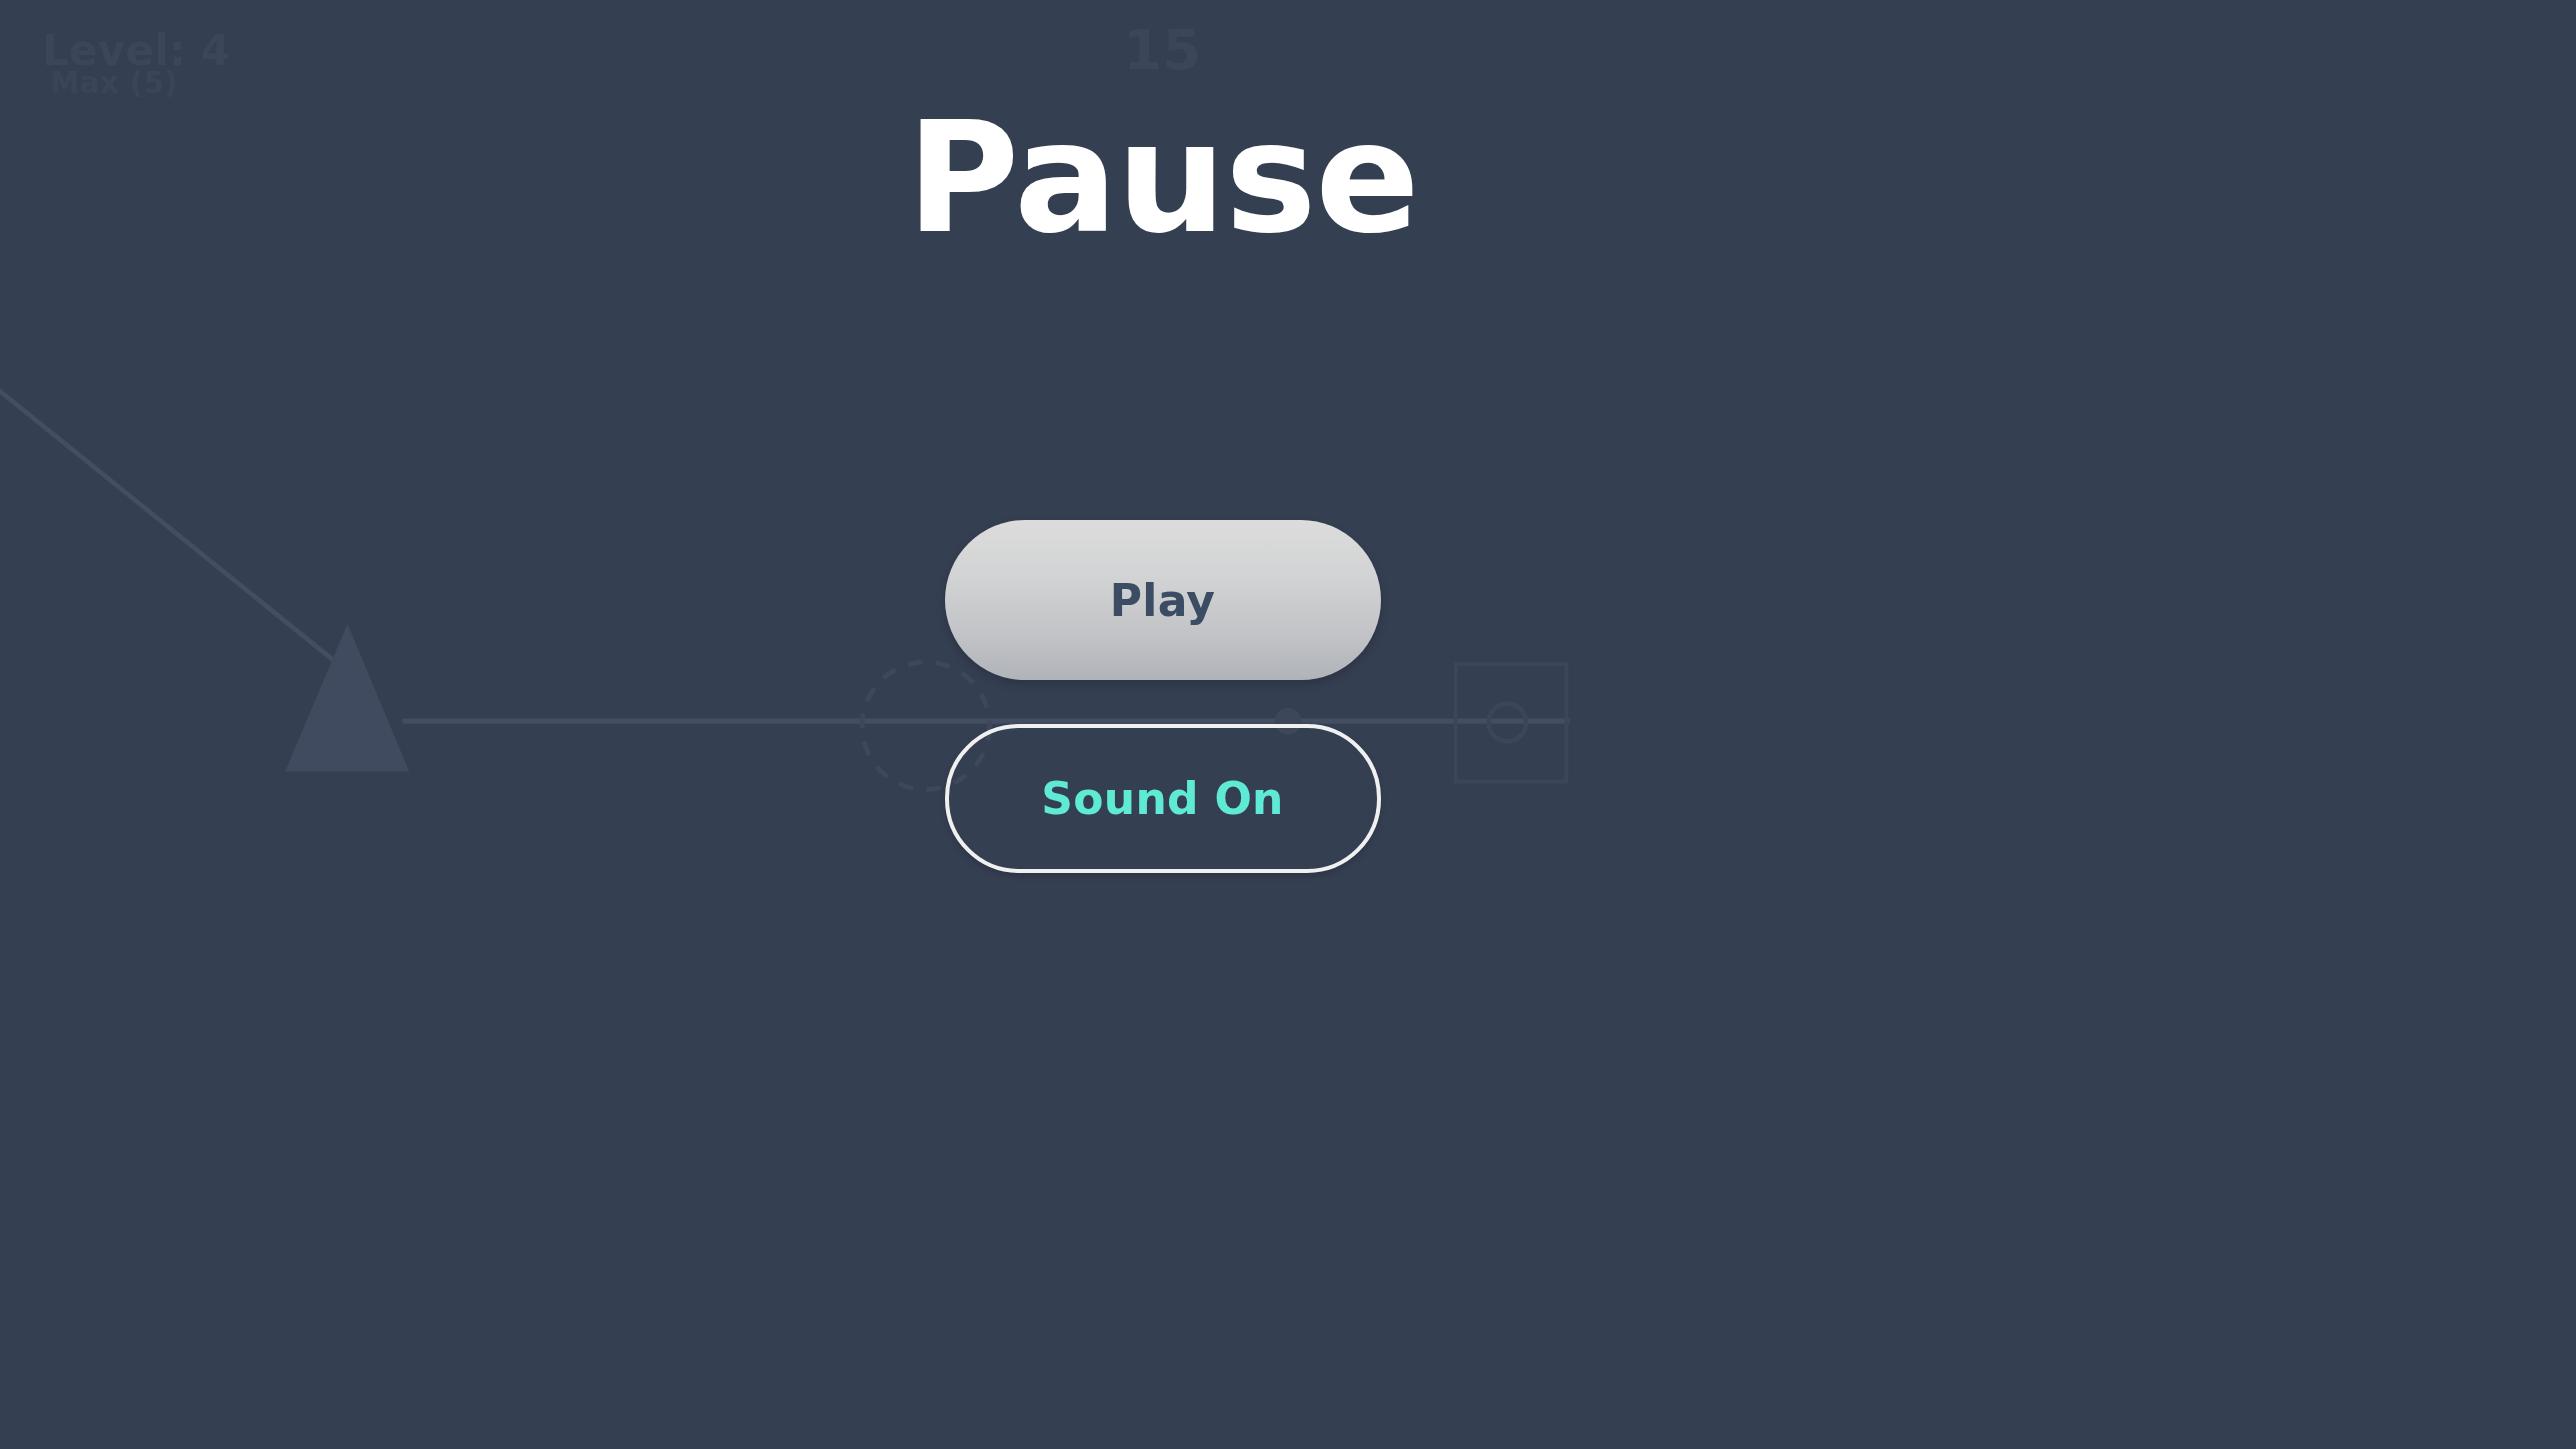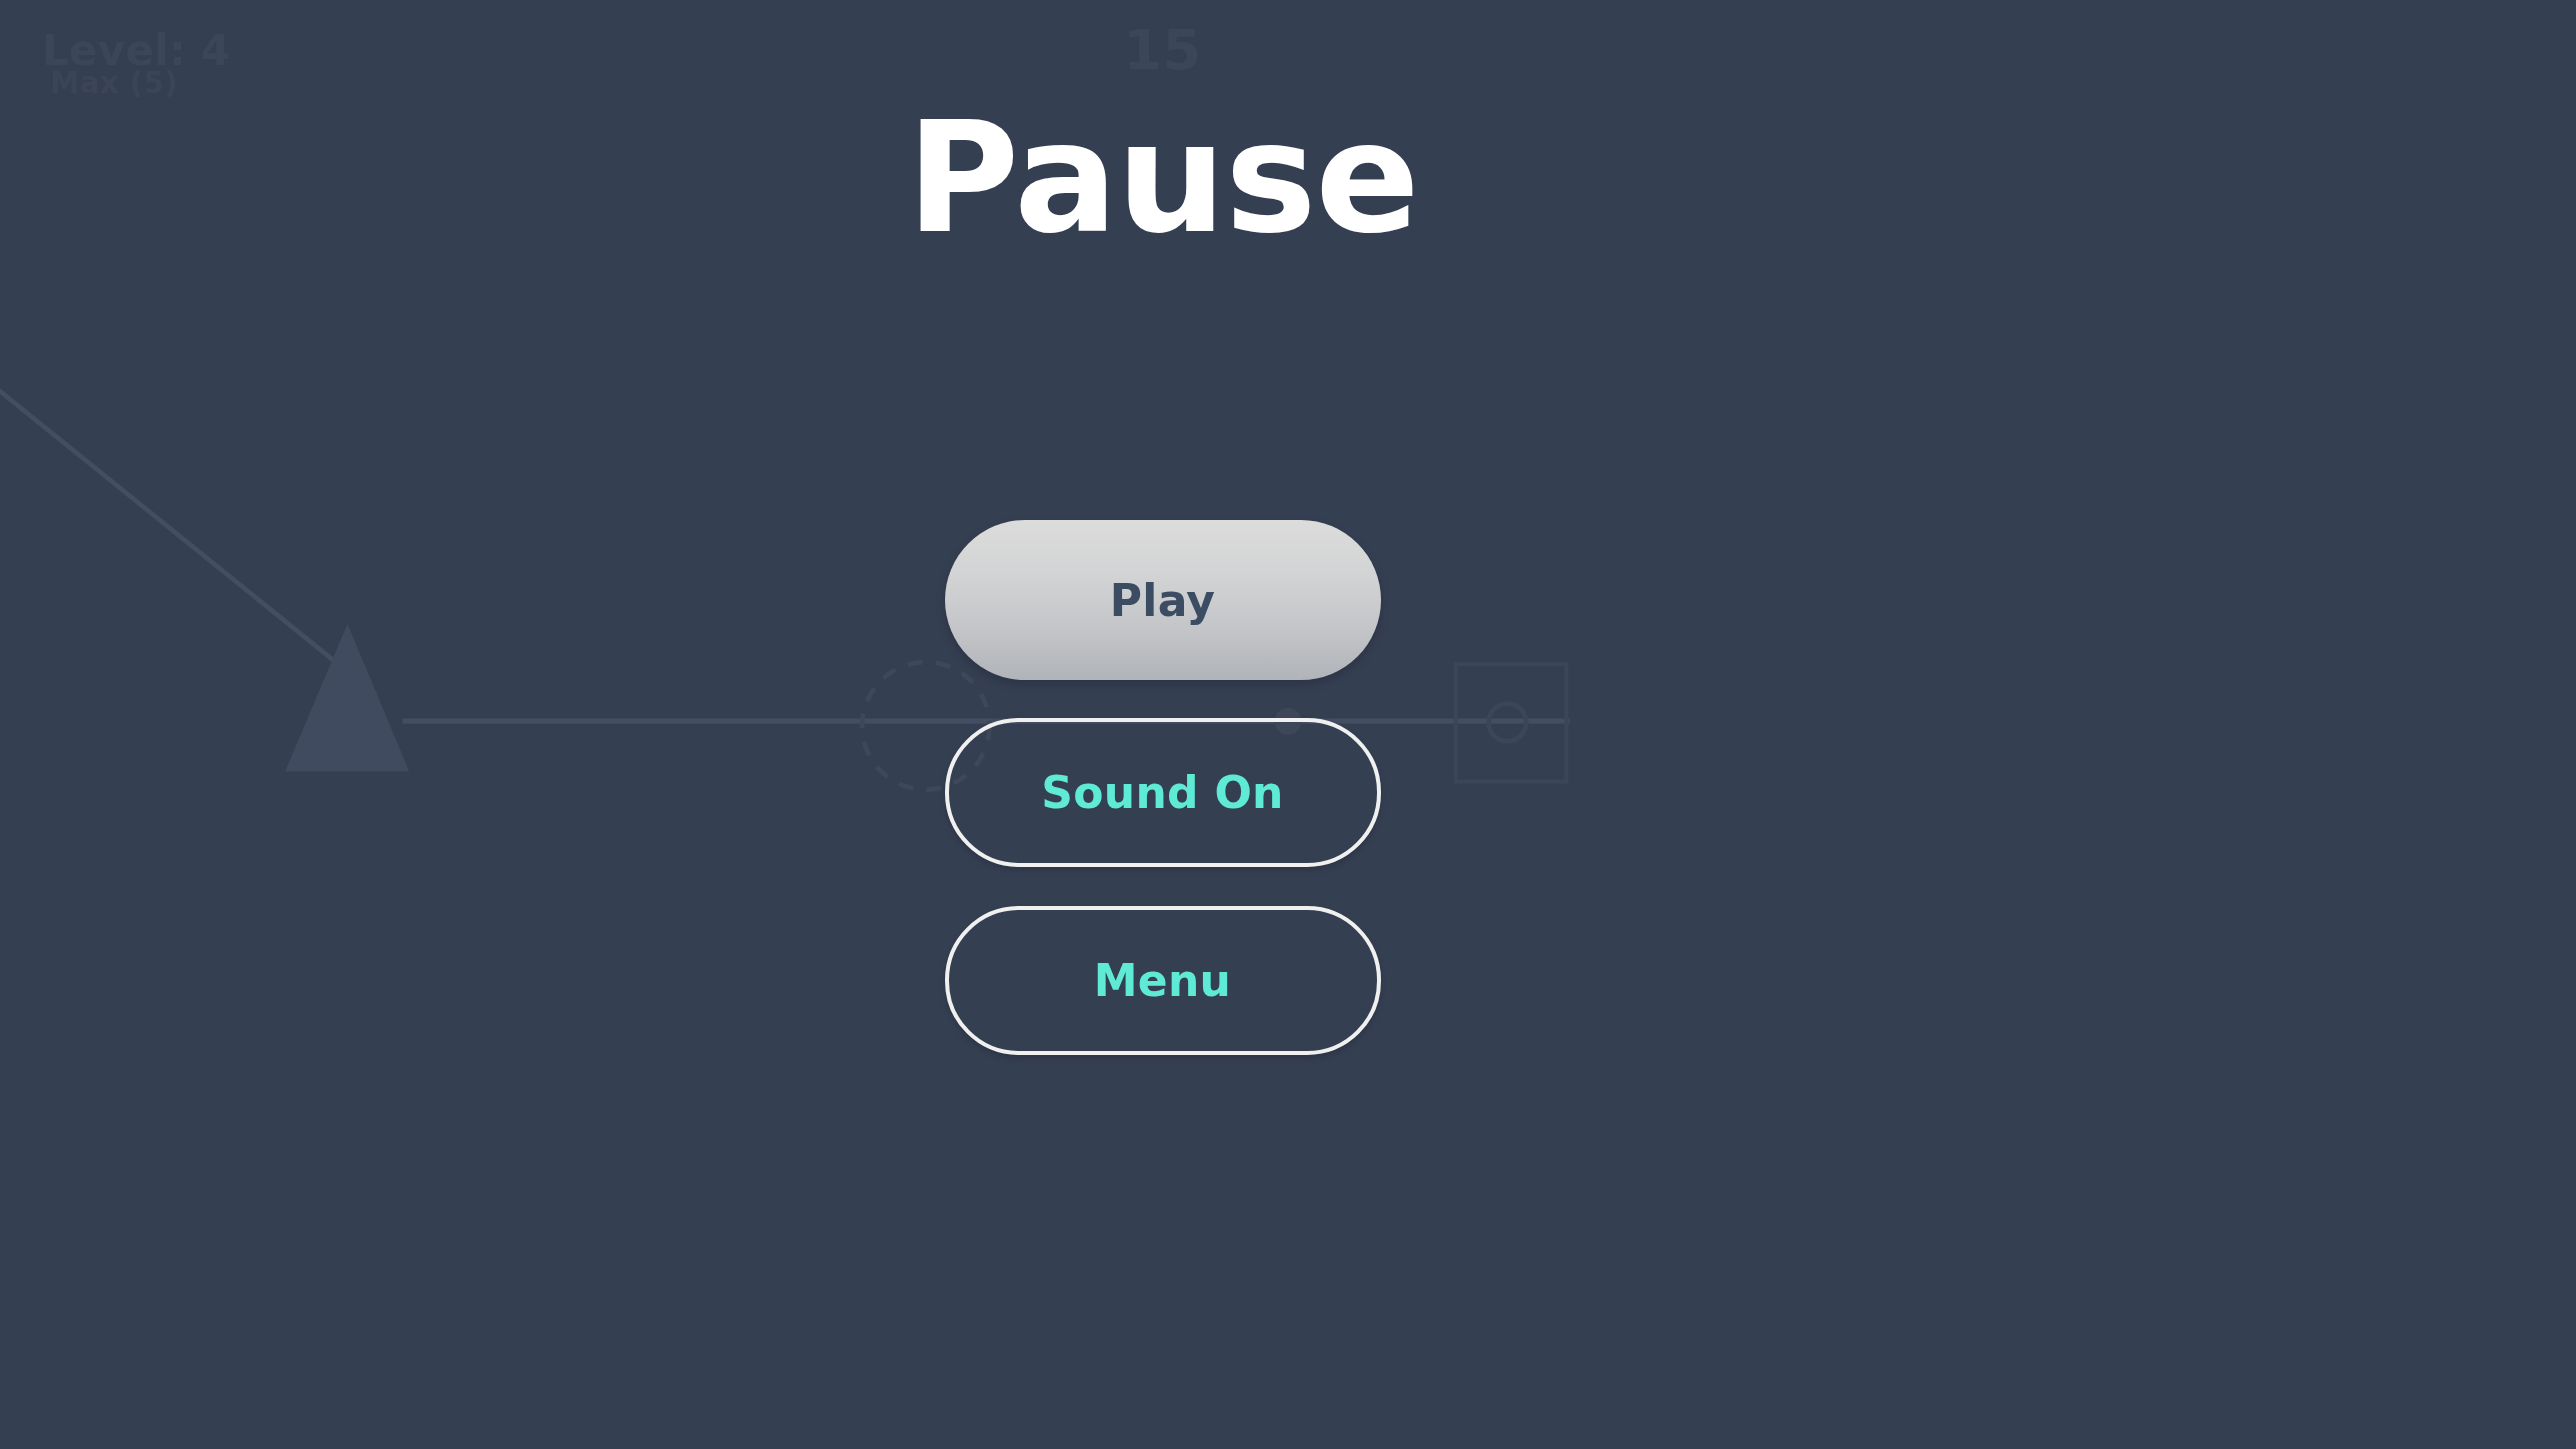--- a/index.html
+++ b/index.html
@@ -83,20 +83,21 @@
 
   #menu-buttons {
     position: absolute;
     top: 520px;
     left: 50%;
     transform: translateX(-50%);
     width: 436px;
     display: flex;
     flex-direction: column;
     align-items: center;
+    gap: 6px;
   }
 
   .btn {
     box-sizing: border-box;
     width: 436px;
     display: flex;
     align-items: center;
     justify-content: center;
     font-size: 44px;
     font-weight: bold;
@@ -164,21 +165,18 @@
     <div id="menu-buttons">
 
       <div class="btn" id="btn-play">
         <span>Play</span>
       </div>
 
       <div class="btn btn-outline" id="btn-sound">
         <span>Sound On</span>
       </div>
 
-      <div class="btn btn-outline" id="btn-menu">
-        <span>Menu</span>
-      </div>
 
     </div>
   </div>
 
 </div>
 
 
 </body></html>

